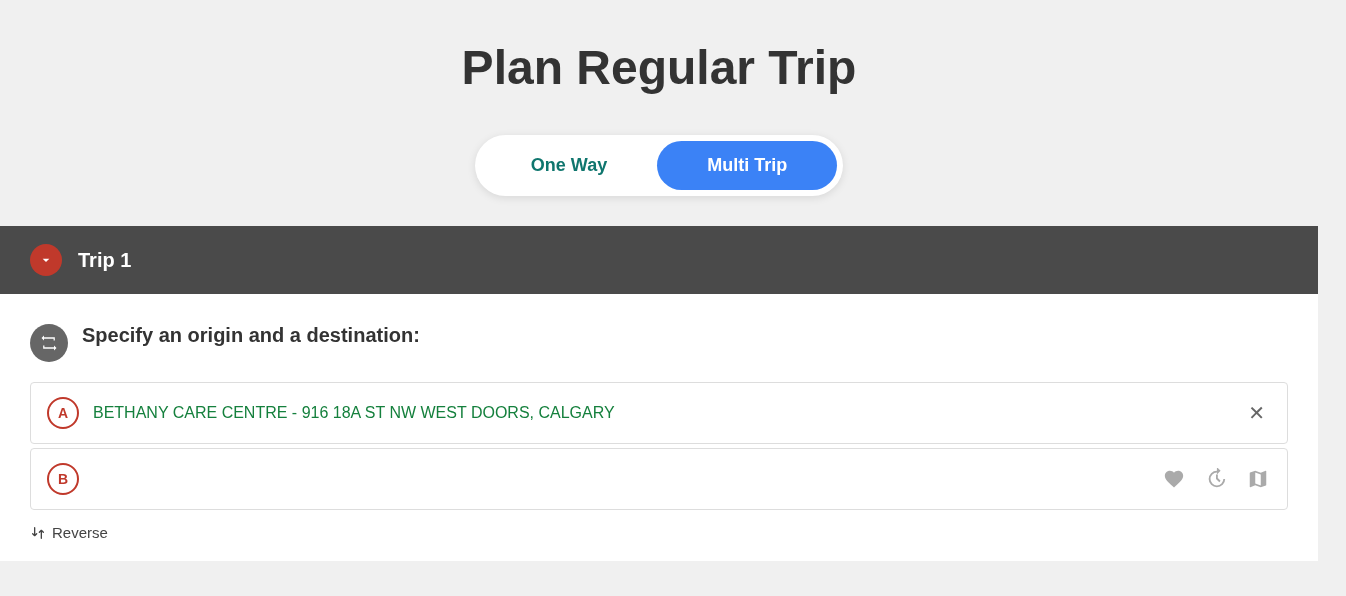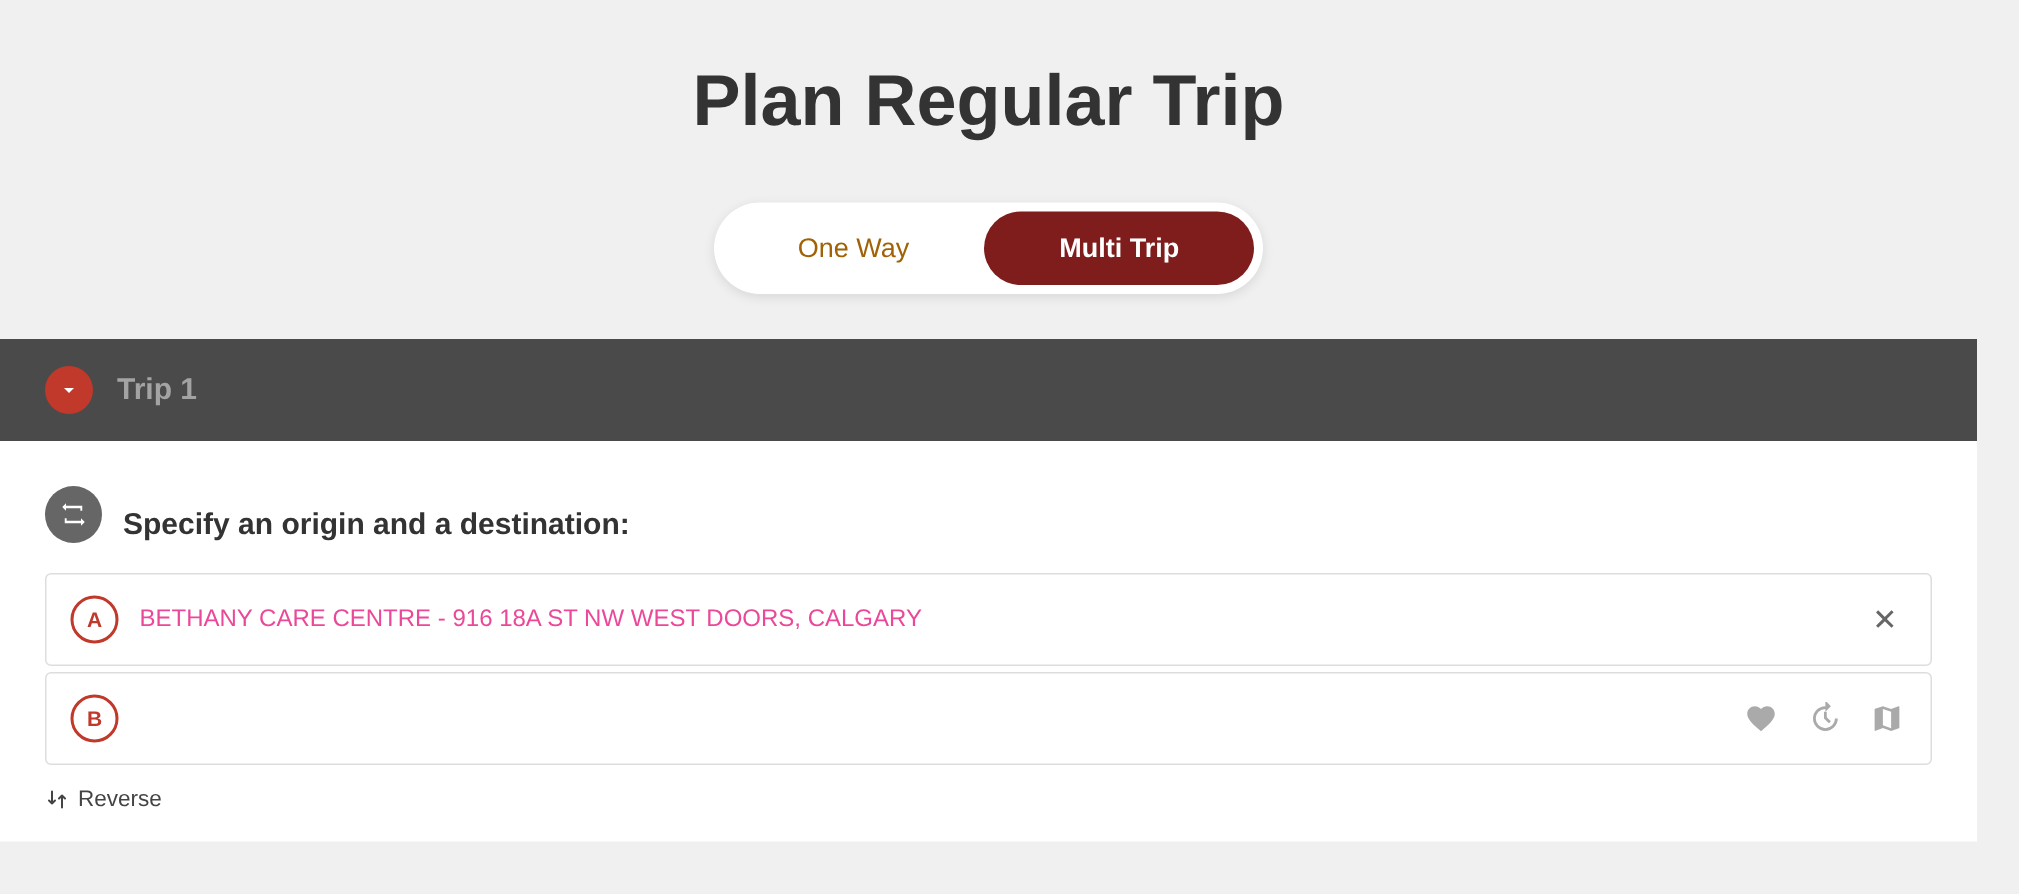--- a/index.html
+++ b/index.html
@@ -36,29 +36,30 @@
       padding: 6px;
       box-shadow: 0 2px 8px rgba(0,0,0,0.1);
       margin-bottom: 30px;
     }
 
     .trip-type-btn {
       padding: 14px 50px;
       border: none;
       background: transparent;
       font-size: 18px;
-      color: #a16207;
+      color: #0f766e;
       cursor: pointer;
       border-radius: 50px;
       font-family: inherit;
       transition: background 0.2s;
+      font-weight: bold;
     }
 
     .trip-type-btn.active {
-      background: #7f1d1d;
+      background: #3b82f6;
       color: #fff;
       font-weight: 700;
     }
 
     .trip-section-bar {
       width: 100%;
       background: #4a4a4a;
       display: flex;
       align-items: center;
       padding: 18px 30px;
@@ -77,34 +78,34 @@
       flex-shrink: 0;
     }
 
     .trip-collapse-icon svg {
       fill: #fff;
       width: 16px;
       height: 16px;
     }
 
     .trip-label {
-      color: #a3a3a3;
+      color: #ffffff;
       font-size: 20px;
       font-weight: 600;
     }
 
     .trip-content {
       width: 100%;
       background: #fff;
       padding: 30px 30px 20px 30px;
     }
 
     .origin-destination-header {
       display: flex;
-      align-items: flex-end;
+      align-items: flex-start;
       margin-bottom: 20px;
     }
 
     .route-icon {
       width: 38px;
       height: 38px;
       background: #666;
       border-radius: 50%;
       display: flex;
       align-items: center;
@@ -150,21 +151,21 @@
       font-weight: 700;
       font-size: 14px;
       color: #c0392b;
       margin-right: 14px;
       flex-shrink: 0;
     }
 
     .location-text {
       flex: 1;
       font-size: 16px;
-      color: #ec4899;
+      color: #15803d;
       font-weight: 500;
     }
 
     .location-clear-btn {
       background: none;
       border: none;
       cursor: pointer;
       color: #666;
       font-size: 20px;
       padding: 2px 6px;

